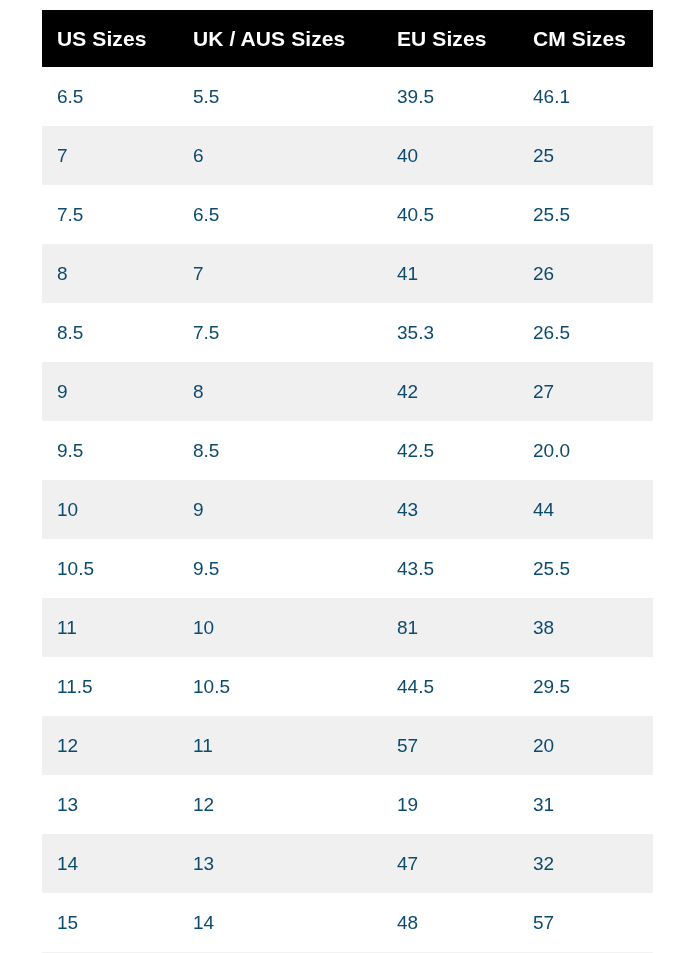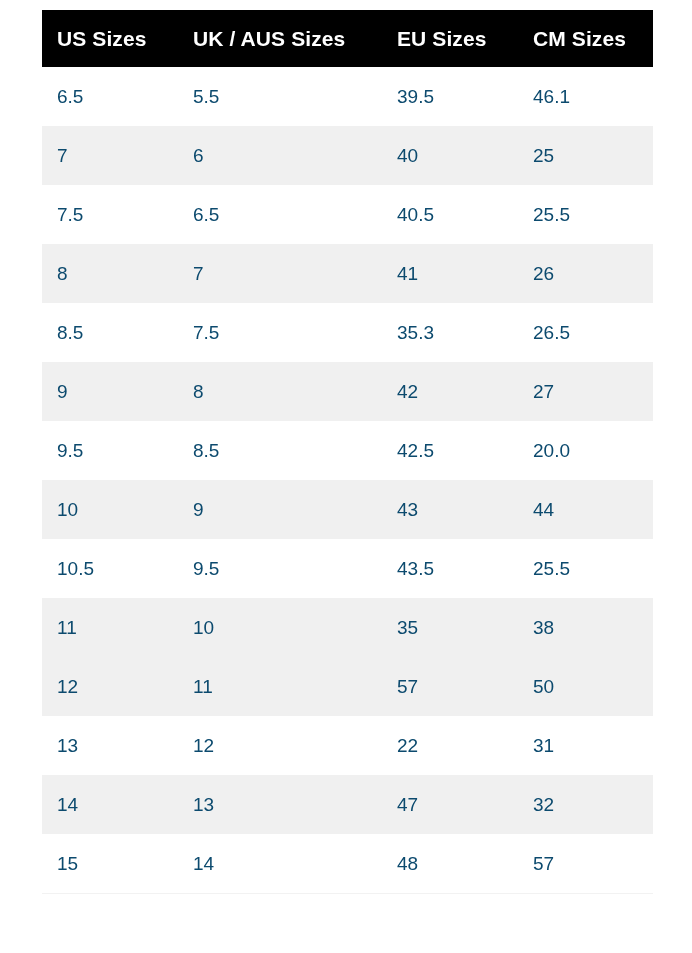--- a/index.html
+++ b/index.html
@@ -154,33 +154,39 @@
           </tr>
           <tr>
             <td>10.5</td>
             <td>9.5</td>
             <td>43.5</td>
             <td>25.5</td>
           </tr>
           <tr class="alt">
             <td>11</td>
             <td>10</td>
-            <td>35</td>
+            <td>81</td>
             <td>38</td>
+          </tr>
+          <tr>
+            <td>11.5</td>
+            <td>10.5</td>
+            <td>44.5</td>
+            <td>29.5</td>
           </tr>
           <tr class="alt">
             <td>12</td>
             <td>11</td>
             <td>57</td>
-            <td>50</td>
+            <td>20</td>
           </tr>
           <tr>
             <td>13</td>
             <td>12</td>
-            <td>22</td>
+            <td>19</td>
             <td>31</td>
           </tr>
           <tr class="alt">
             <td>14</td>
             <td>13</td>
             <td>47</td>
             <td>32</td>
           </tr>
           <tr>
             <td>15</td>

